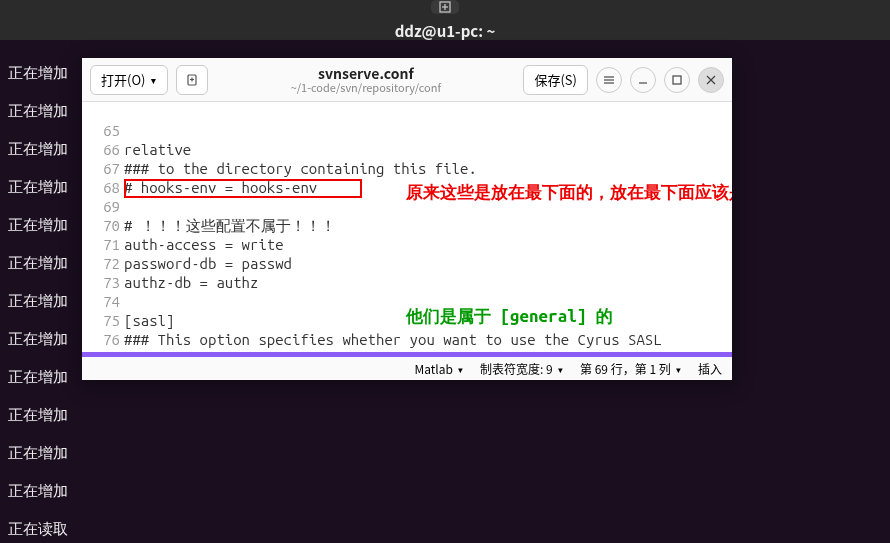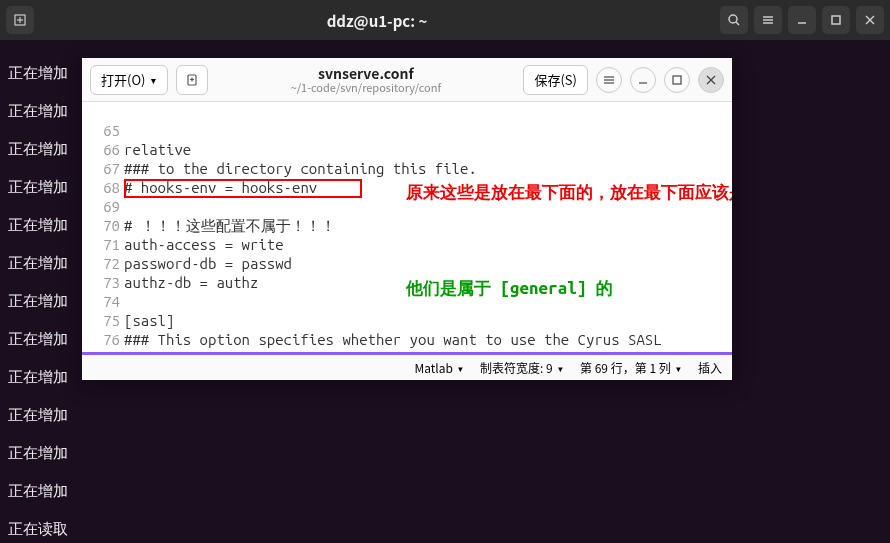--- a/index.html
+++ b/index.html
@@ -11,20 +11,21 @@
   overflow: hidden;
   position: relative;
 }
 .terminal-titlebar {
   height: 40px;
   background: #2b2b2b;
   display: flex;
   align-items: center;
   padding: 0 6px;
   gap: 6px;
+  flex-direction: column;
 }
 .title-btn {
   width: 28px;
   height: 28px;
   border-radius: 5px;
   background: #3a3a3a;
   display: flex;
   align-items: center;
   justify-content: center;
   color: #ddd;
@@ -133,26 +134,26 @@
   border: 2px solid #e00;
   pointer-events: none;
 }
 .anno {
   position: absolute;
   font-weight: bold;
   font-size: 17px;
   line-height: 24px;
 }
 .anno-red { color: #e00; }
-.anno-green { color: #090; }
+.anno-green { color: #090; margin-top: 28px; }
 
 .editor-status {
   height: 28px;
   background: #fafafa;
-  border-top: 3px solid #8b5cf6;
+  border-top: 5px solid #8b5cf6;
   display: flex;
   align-items: center;
   font-size: 12px;
   padding: 0 10px;
   gap: 16px;
   justify-content: flex-end;
 }
 .status-item { display: flex; align-items: center; gap: 4px; }
 </style>
 </head>

